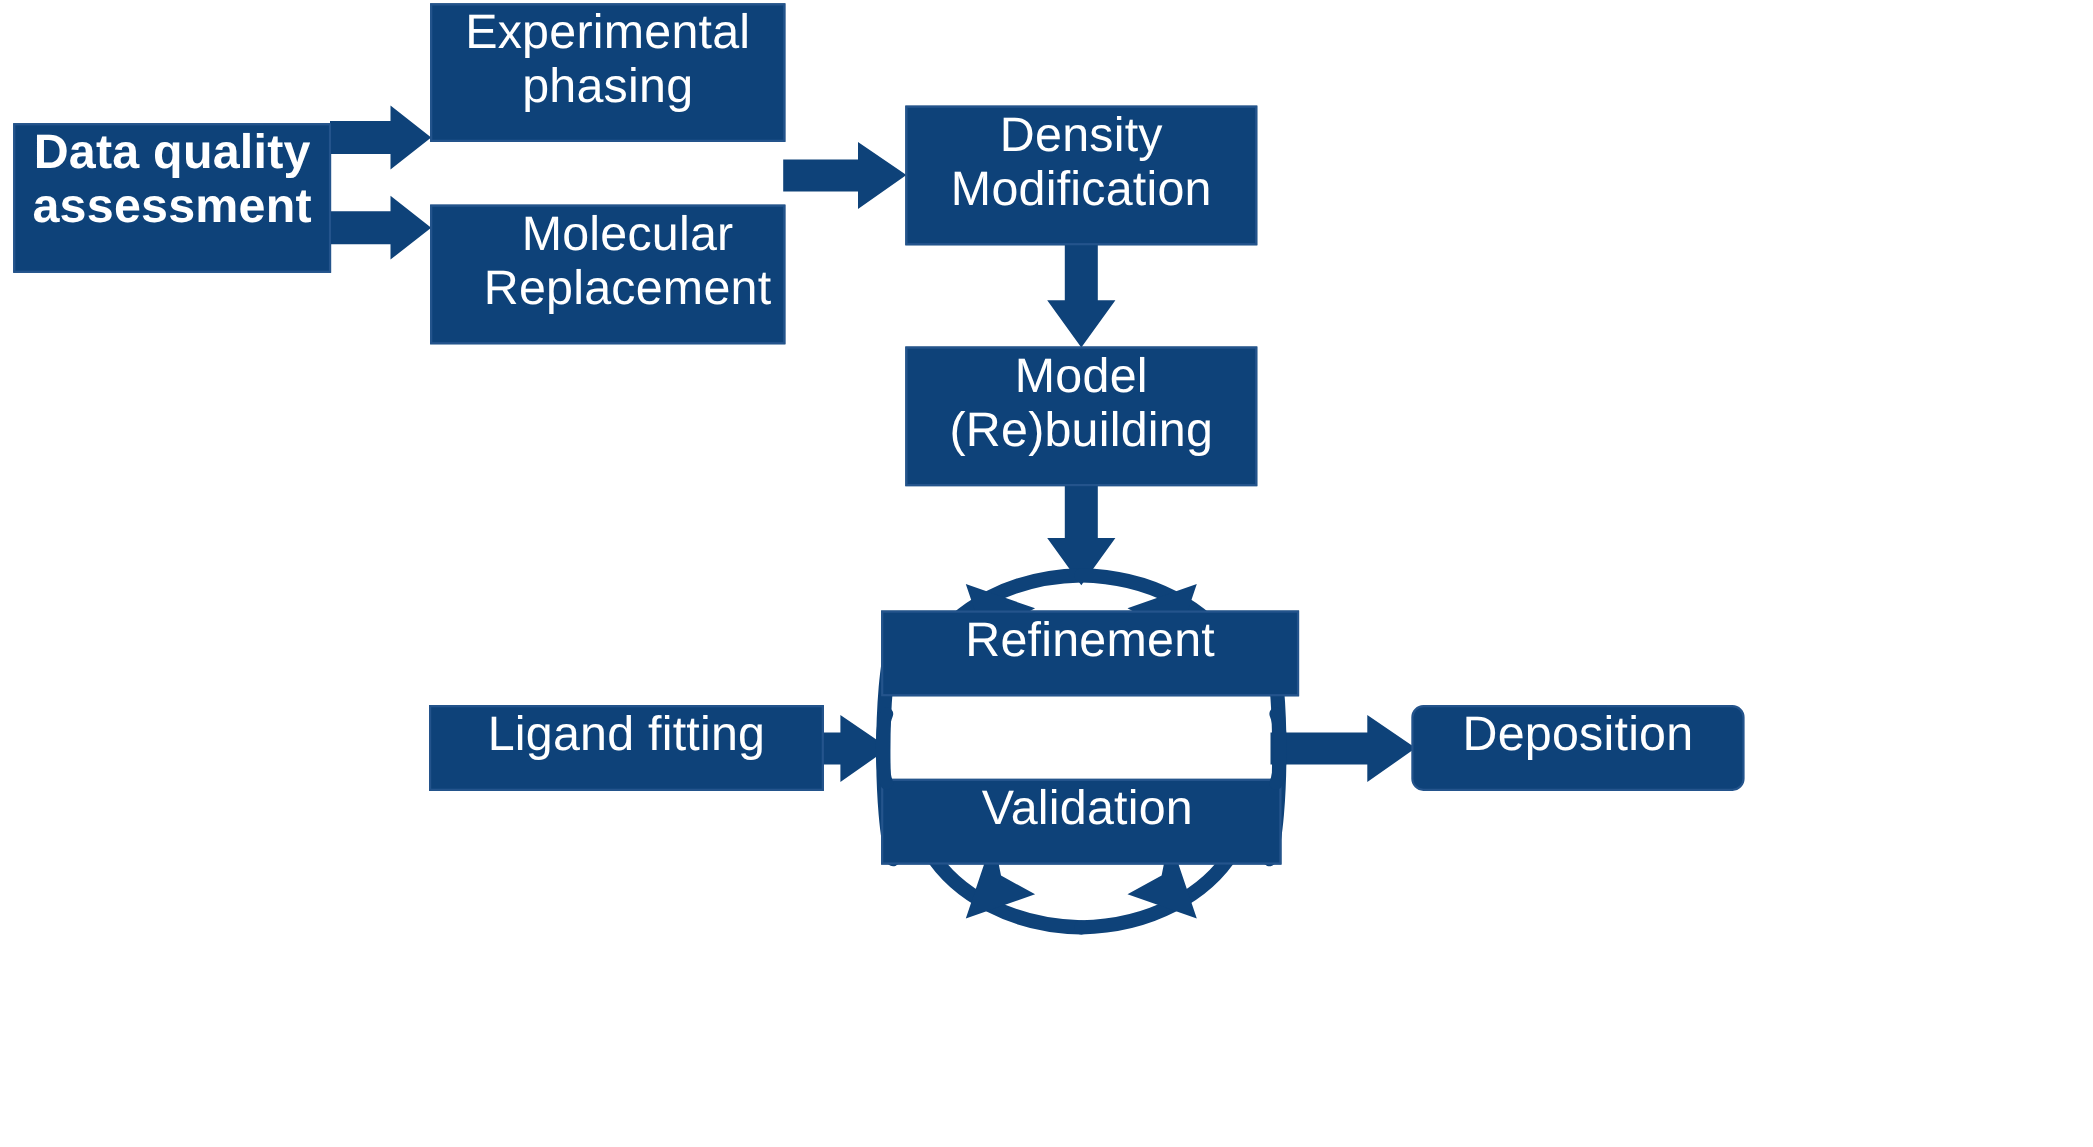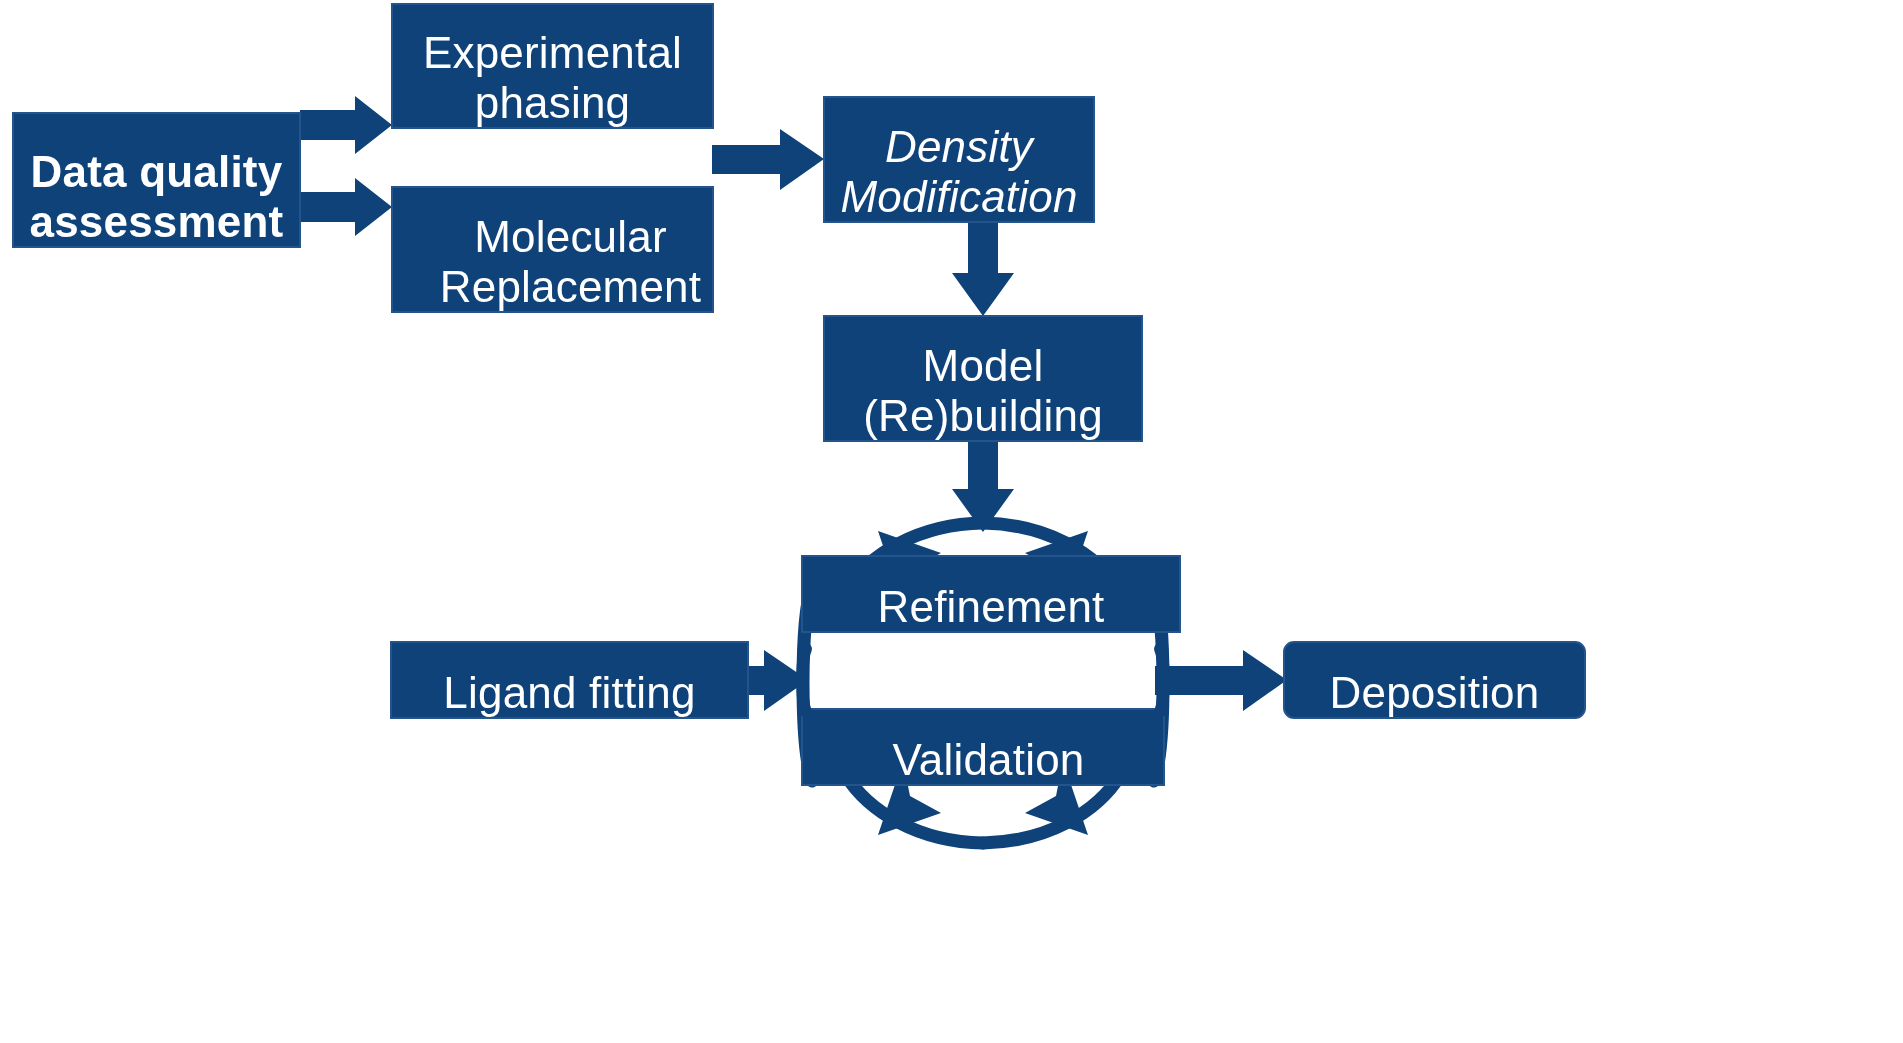--- a/index.html
+++ b/index.html
@@ -20,21 +20,21 @@
     width: 1903px;
     height: 1043px;
   }
   .box {
     position: absolute;
     background: #0e4279;
     border: 2px solid #24548c;
     box-sizing: border-box;
     color: #ffffff;
     display: flex;
-    align-items: flex-end;
+    align-items: flex-start;
     justify-content: center;
     text-align: center;
     font-family: "Liberation Sans", sans-serif;
     font-size: 44px;
     line-height: 1.12;
     letter-spacing: 0.2px;
     z-index: 3;
     white-space: pre-line;
   }
   svg.arrows {
@@ -127,21 +127,21 @@
   <div class="box" style="left:391px; top:3px; width:323px; height:126px;">
     <span>Experimental
 phasing</span>
   </div>
 
   <div class="box" style="left:391px; top:186px; width:323px; height:127px;padding-left:36px;">
     <span>Molecular
 Replacement</span>
   </div>
 
-  <div class="box" style="left:823px; top:96px; width:272px; height:127px;font-style:italic;">
+  <div class="box" style="left:823px; top:96px; width:320px; height:127px;">
     <span>Density
 Modification</span>
   </div>
 
   <div class="box" style="left:823px; top:315px; width:320px; height:127px;">
     <span>Model
 (Re)building</span>
   </div>
 
   <div class="box" style="left:801px; top:555px; width:380px; height:78px;">

